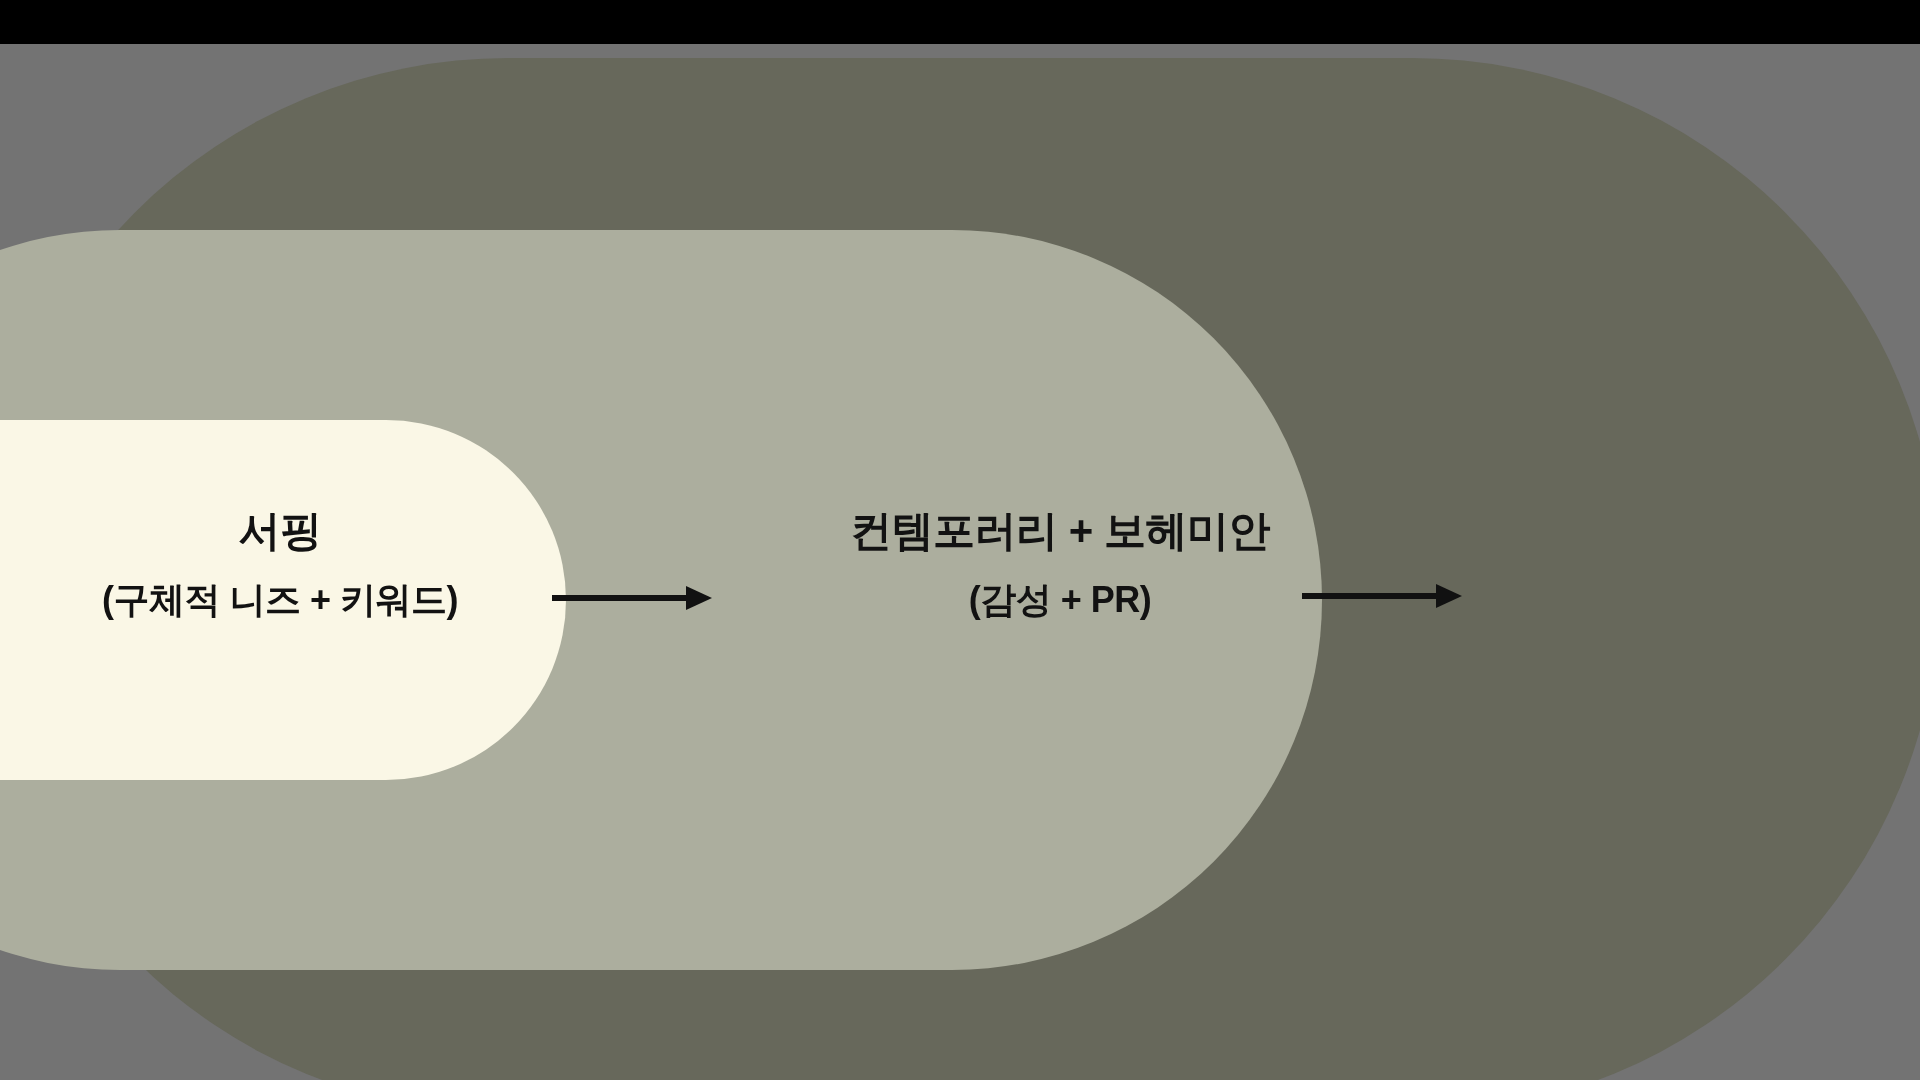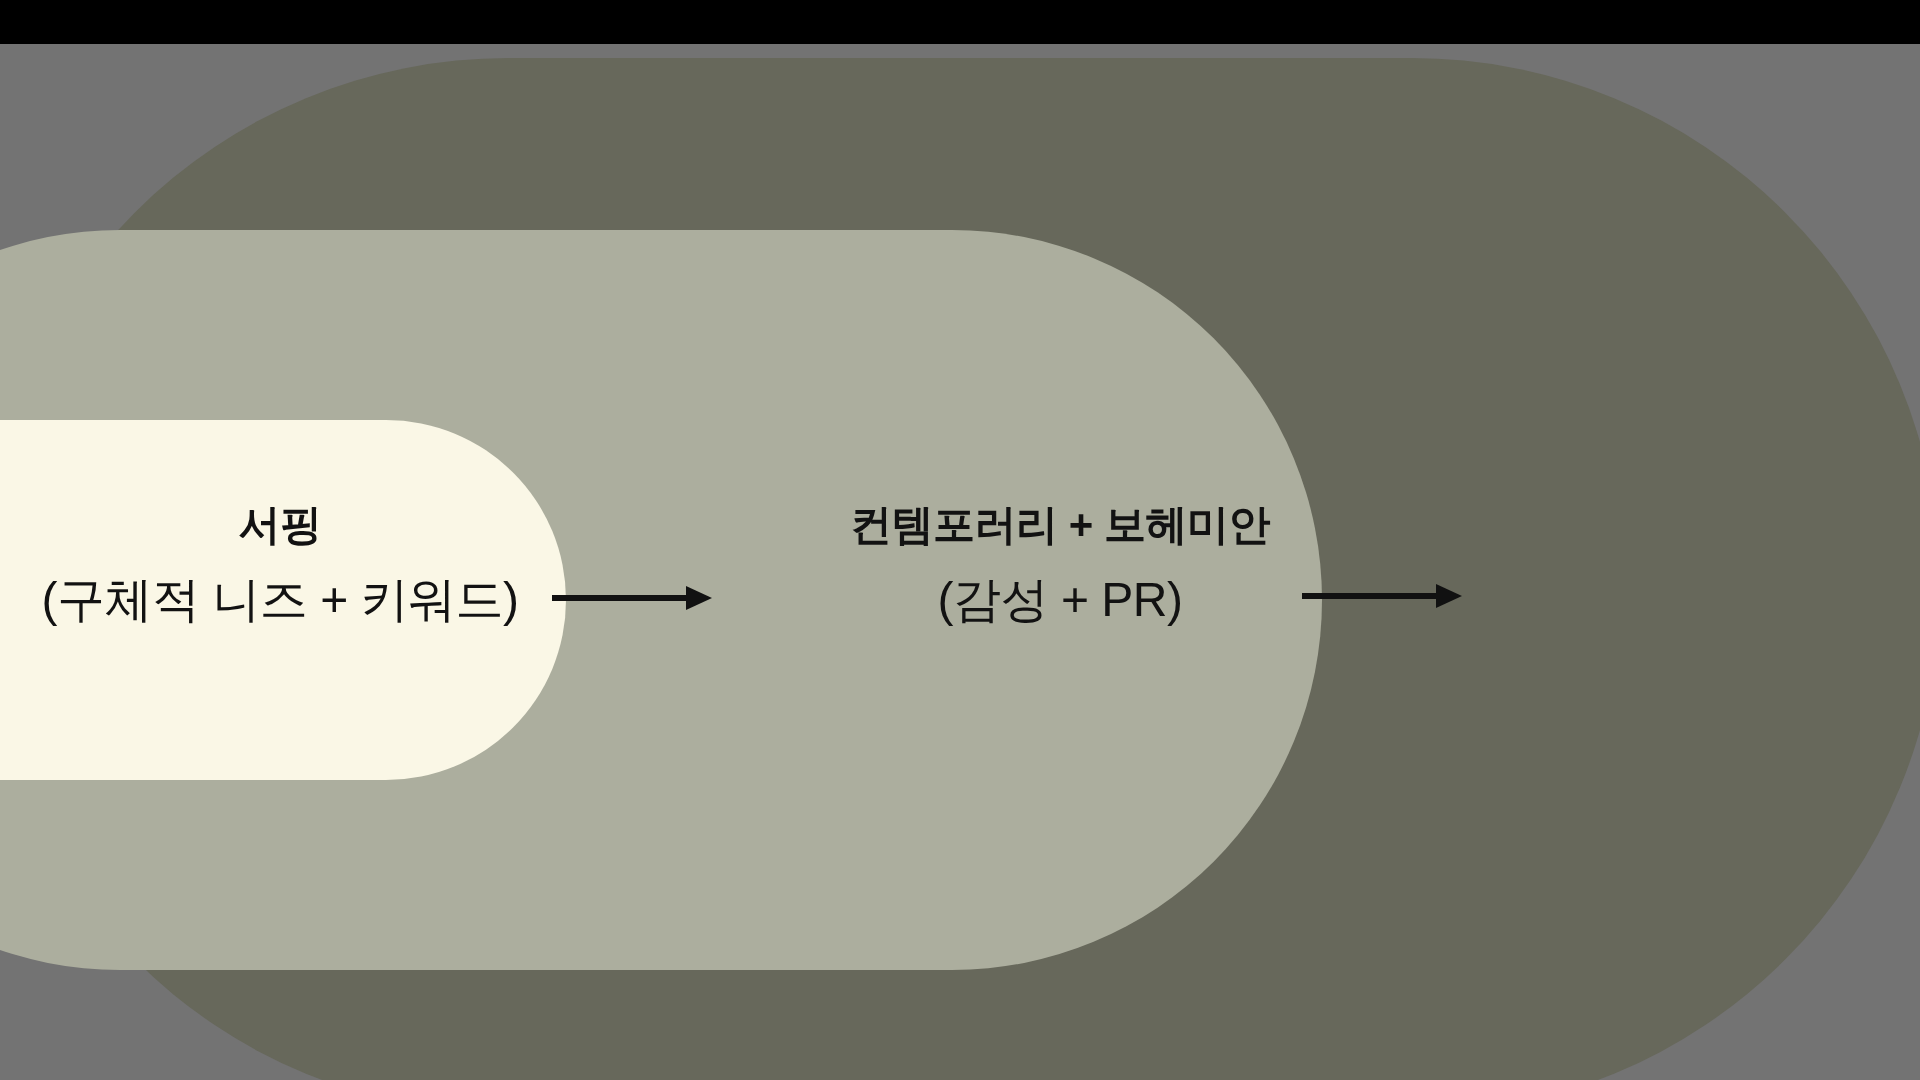--- a/index.html
+++ b/index.html
@@ -66,22 +66,22 @@
   }
 
   .node-title {
     font-size: 42px;
     font-weight: 700;
     letter-spacing: -0.5px;
     margin-bottom: 30px;
   }
 
   .node-sub {
-    font-size: 48px;
-    font-weight: 400;
+    font-size: 36px;
+    font-weight: 700;
     letter-spacing: -0.5px;
   }
 
   #label-surfing {
     left: 0px;
     top: 460px;
     width: 560px;
     height: 120px;
   }
 

